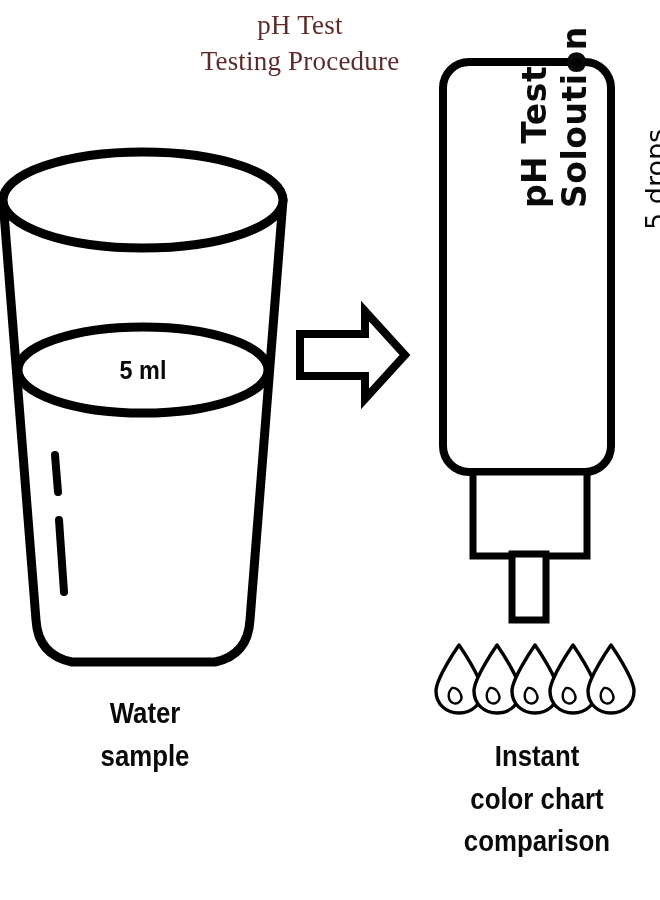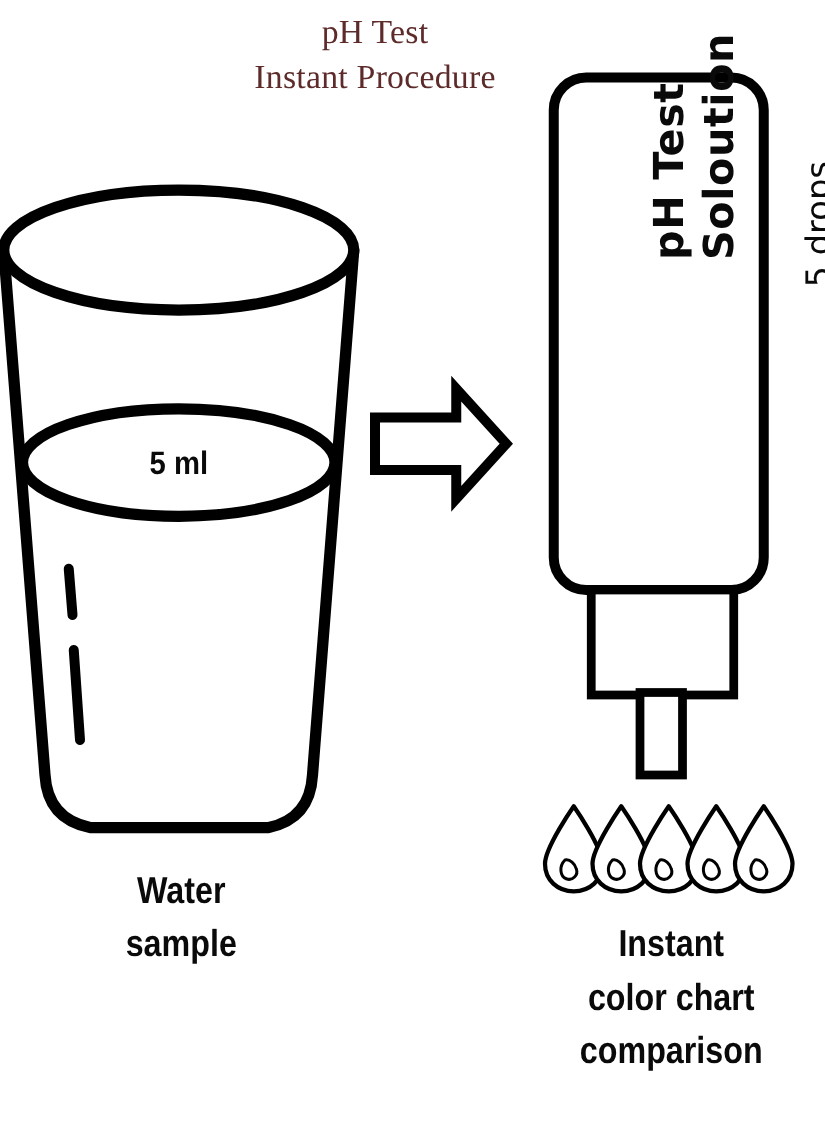--- a/index.html
+++ b/index.html
@@ -224,21 +224,21 @@
         <path d="M 604 688
                  C 599 693 600 701 605 703
                  C 610 705 615 700 613 695
                  C 612 691 608 687 604 688 Z" stroke-width="2.4"></path>
       </g>
     </g>
   </svg>
 
   <div id="title-block">
     <span id="title-line-1">pH Test</span>
-    <span id="title-line-2">Instant Procedure</span>
+    <span id="title-line-2">Testing Procedure</span>
   </div>
 
   <div id="ml-label">5 ml</div>
 
   <div id="water-sample-label" class="label-blk">
     <span>Water</span>
     <span>sample</span>
   </div>
 
   <div id="bottle-text">

